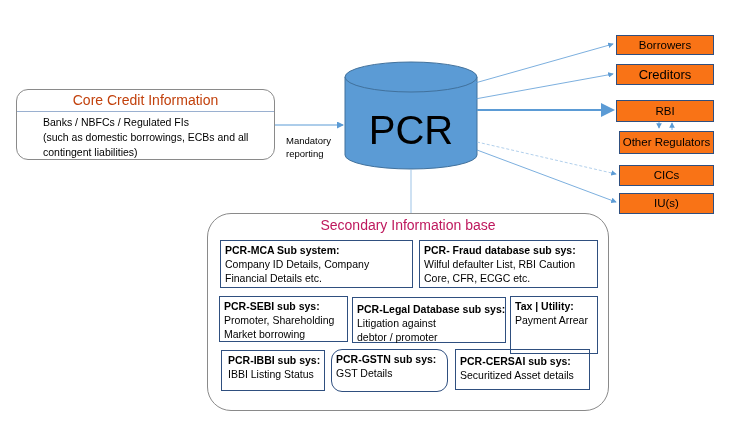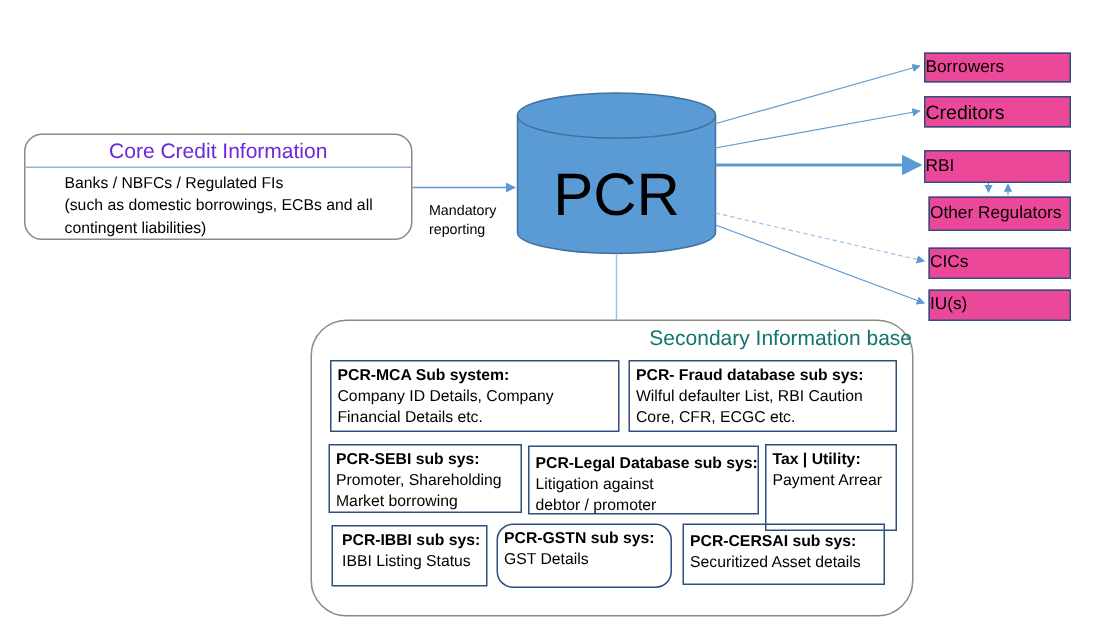--- a/index.html
+++ b/index.html
@@ -1,28 +1,28 @@
 <!DOCTYPE html>
 <html><head>
 <meta charset="utf-8">
 <style>
   html, body { margin:0; padding:0; background:#ffffff; }
   body { width:734px; height:423px; position:relative; overflow:hidden;
          font-family:"Liberation Sans", sans-serif; color:#000; }
   .abs { position:absolute; }
   svg.lines { position:absolute; left:0; top:0; width:734px; height:423px; }
   .core { left:16px; top:89px; width:259px; height:71px; border:1px solid #8a8a8a; border-radius:12px; box-sizing:border-box; }
-  .core-title { left:0; top:2px; width:100%; text-align:center; color:#6d28d9; font-size:14px; }
+  .core-title { left:0; top:2px; width:100%; text-align:center; color:#c2410c; font-size:14px; }
   .core-div { left:0; top:21px; width:100%; height:0; border-top:1px solid #9ab0d0; }
   .core-body { left:26px; top:25px; font-size:10.5px; line-height:15px; white-space:nowrap; }
   .mand { left:286px; top:99px; font-size:9.5px; line-height:13px;margin-top:35px; }
   .pcr-label { left:345px; top:108px; width:132px; text-align:center; font-size:40px; }
-  .rbox { border:1px solid #2f4f7f; box-sizing:border-box; text-align:left; font-size:11.5px; background:#ec4899; }
+  .rbox { border:1px solid #2f4f7f; box-sizing:border-box; text-align:center; font-size:11.5px; background:#f97316; }
   .sec { left:207px; top:213px; width:402px; height:198px; border:1px solid #8a8a8a; border-radius:24px; box-sizing:border-box; }
-  .sec-title { left:0; top:3px; width:100%; text-align:right; color:#0f766e; font-size:14px; }
+  .sec-title { left:0; top:3px; width:100%; text-align:center; color:#be185d; font-size:14px; }
   .sbox { border:1px solid #2f4f7f; box-sizing:border-box; font-size:10.5px; line-height:14px; padding:2px 4px; white-space:nowrap; }
   .sbox b { display:block; font-weight:bold; }
 </style>
 </head>
 <body>
 
 <svg class="lines" viewBox="0 0 734 423">
   <defs>
     <marker id="ah" markerWidth="7" markerHeight="7" refX="6" refY="3.5" orient="auto">
       <path d="M0,0 L7,3.5 L0,7 z" fill="#5b9bd5"></path>

